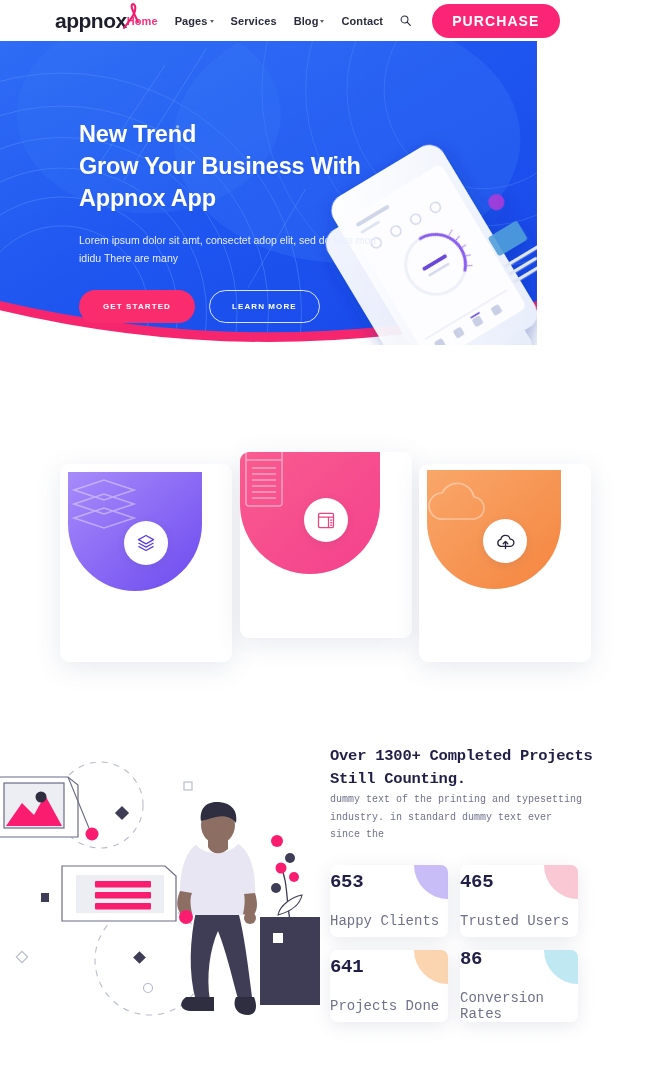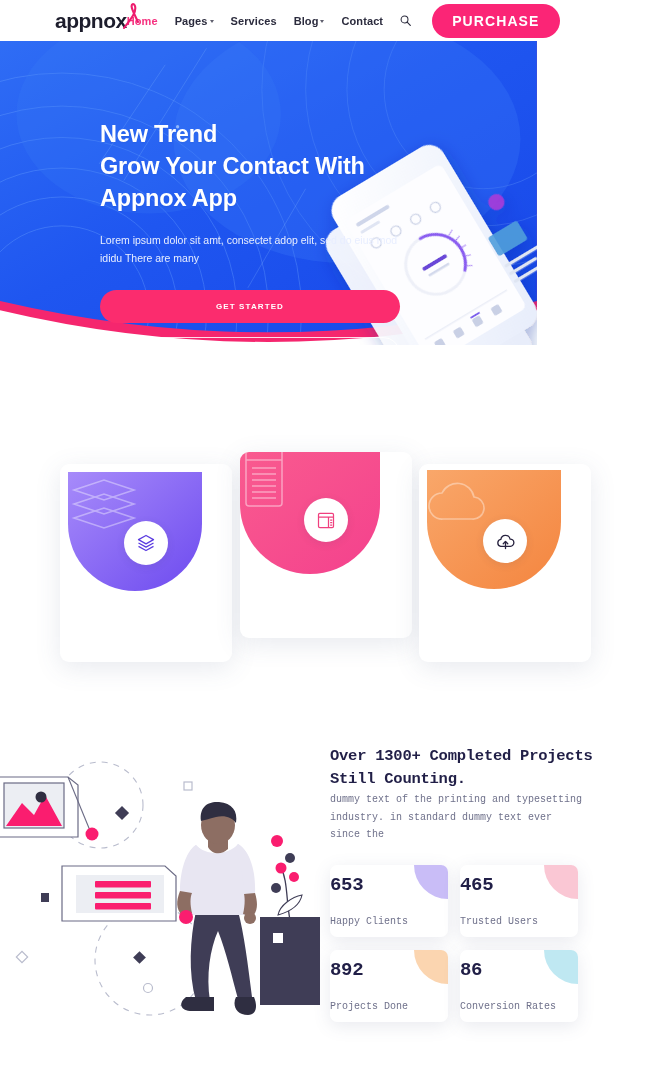--- a/index.html
+++ b/index.html
@@ -46,33 +46,33 @@
   }
 
   
   .hero {
     position:relative; width:100%; height:368px;
     margin-top:-1px; overflow:hidden;
   }
   .hero-bg { position:absolute; inset:0; }
   .hero-inner {
     position:relative; z-index:10;
-    padding-left:100px; padding-top:78px;
+    padding-left:79px; padding-top:78px;
     width:400px;
   }
   .hero-title {
     color:#fff; font-size:23.5px; font-weight:700;
     line-height:1.37; letter-spacing:-0.2px;
     text-shadow:0 1px 2px rgba(0,0,0,.05);
   }
   .hero-sub {
     color:#e8eeff; font-size:10.5px; line-height:1.78;
     margin-top:16px; max-width:300px; font-weight:400;
   }
-  .hero-btns { margin-top:22px; display:flex; gap:14px;flex-direction:column; }
+  .hero-btns { margin-top:22px; display:flex; gap:14px; }
   .btn-primary {
     background:#fb2c6e; color:#fff; border:none;
     font-size:8px; font-weight:700; letter-spacing:1.1px;
     padding:12px 24px; border-radius:21px; cursor:pointer;
   }
   .btn-outline {
     background:transparent; color:#fff; border:1.3px solid rgba(255,255,255,.85);
     font-size:8px; font-weight:700; letter-spacing:1.1px;
     padding:11px 22px; border-radius:21px; cursor:pointer;
   }
@@ -127,21 +127,21 @@
   .cblob {
     position:absolute; top:0; right:0;
     width:34px;height:34px;
     border-bottom-left-radius:34px;
   }
   .cnum {
     font-size:19px; font-weight:700; color:#211f47;
     line-height:1; letter-spacing:-.3px; position:relative; z-index:2;
   }
   .clabel {
-    margin-top:21px; font-size:10px; color:#6f718b;
+    margin-top:21px; font-size:14px; color:#6f718b;
     position:relative; z-index:2;
   }
 </style>
 </head>
 <body>
 
 <div class="page">
 
   <header class="header">
     <div class="logo">
@@ -281,21 +281,21 @@
             <rect x="150" y="250" width="36" height="3.2" rx="1.6"></rect>
           </g>
           <circle cx="176" cy="174" r="8" fill="#b03bd8" opacity=".85"></circle>
         </g>
       </g>
     </svg>
 
     <div class="hero-inner">
       <h1 class="hero-title">
         <span>New Trend</span><br>
-        <span>Grow Your Contact With</span><br>
+        <span>Grow Your Business With</span><br>
         <span>Appnox App</span>
       </h1>
       <p class="hero-sub">Lorem ipsum dolor sit amt, consectet adop elit, sed do eius mod ididu There are many</p>
       <div class="hero-btns">
         <button class="btn-primary">GET STARTED</button>
         <button class="btn-outline">LEARN MORE</button>
       </div>
     </div>
   </section>
 
@@ -466,21 +466,21 @@
         <span class="cnum">653</span>
         <span class="clabel">Happy Clients</span>
       </div>
       <div class="cbox">
         <span class="cblob" style="background:#fac7d4"></span>
         <span class="cnum">465</span>
         <span class="clabel">Trusted Users</span>
       </div>
       <div class="cbox">
         <span class="cblob" style="background:#fbd5b0"></span>
-        <span class="cnum">892</span>
+        <span class="cnum">641</span>
         <span class="clabel">Projects Done</span>
       </div>
       <div class="cbox">
         <span class="cblob" style="background:#bfe8f2"></span>
         <span class="cnum">86</span>
         <span class="clabel">Conversion Rates</span>
       </div>
     </div>
   </section>
 

